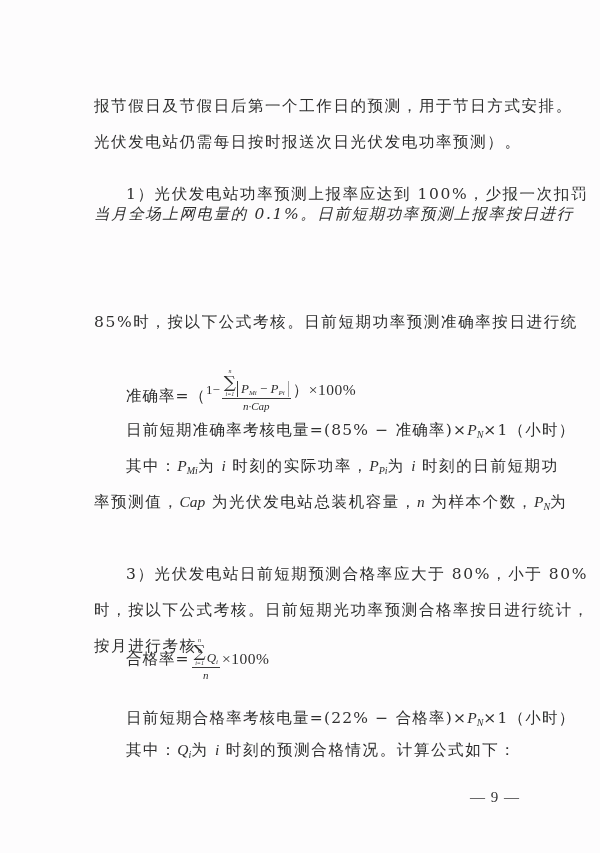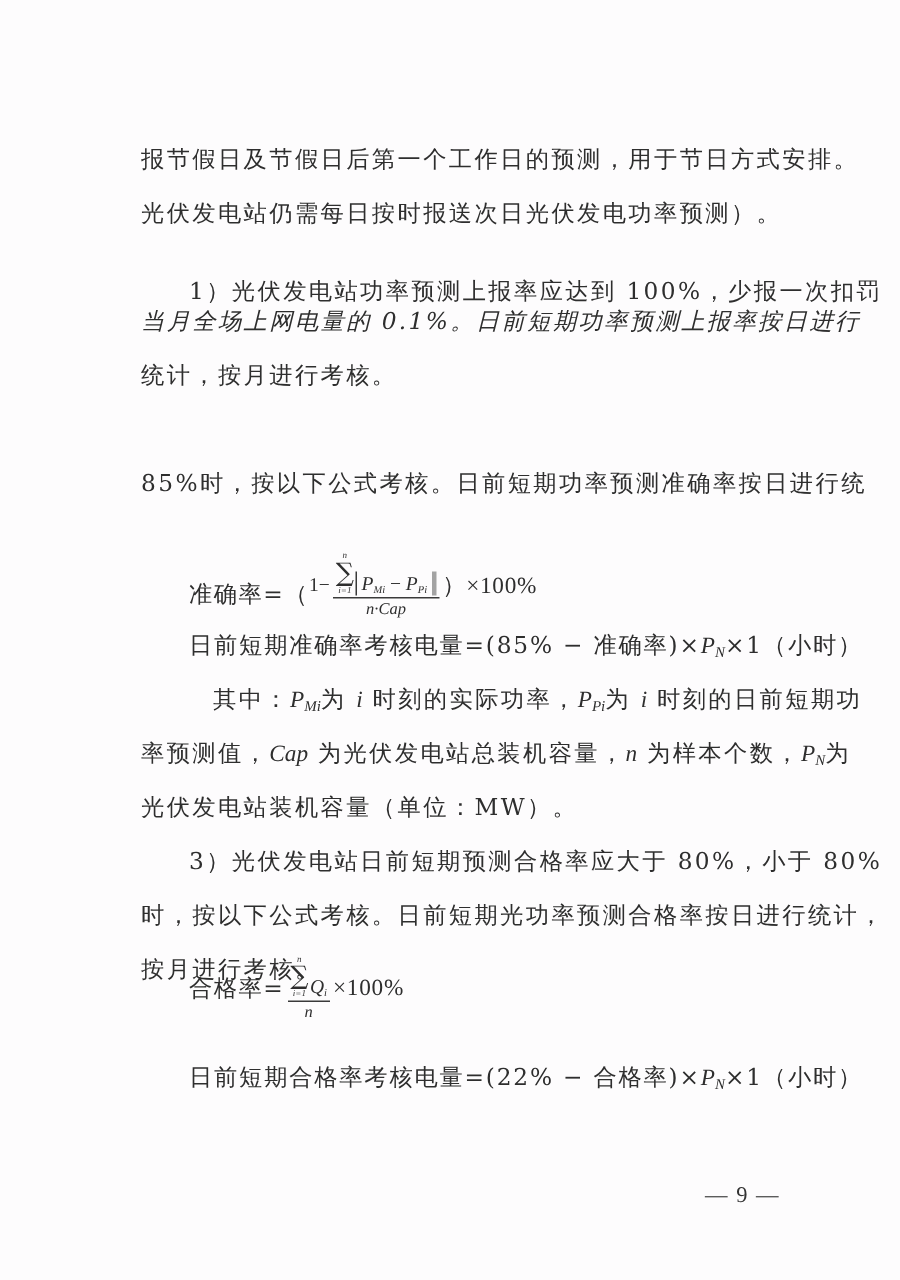--- a/index.html
+++ b/index.html
@@ -84,21 +84,21 @@
       font-size: 6px;
       font-style: italic;
       font-family: "Liberation Serif", serif;
     }
     .sigma .sym {
       font-size: 17px;
       font-family: "DejaVu Serif", serif;
     }
     .abs {
       border-left: 1px solid #3a3a3a;
-      border-right: 3px solid #a3a3a3;
+      border-right: 1px solid #a3a3a3;
       padding: 0 3px;
       font-style: italic;
       font-family: "Liberation Serif", serif;
       font-size: 13px;
     }
     .tiny-sub {
       font-size: 7px;
       vertical-align: -2px;
       font-style: italic;
     }
@@ -115,21 +115,20 @@
 </head>
 <body>
 
 <div class="page">
 
   <div class="line" style="left:94px; top:96px;">报节假日及节假日后第一个工作日的预测，用于节日方式安排。</div>
   <div class="line" style="left:94px; top:132px;">光伏发电站仍需每日按时报送次日光伏发电功率预测）。</div>
 
   <div class="line" style="left:126px; top:168px;margin-top:16px;">1）光伏发电站功率预测上报率应达到 100%，少报一次扣罚</div>
   <div class="line" style="left:94px; top:204px;font-style:italic;">当月全场上网电量的 0.1%。日前短期功率预测上报率按日进行</div>
-  <div class="line" style="left:94px; top:240px;">统计，按月进行考核。</div>
 
   <div class="line" style="left:94px; top:312px;">85%时，按以下公式考核。日前短期功率预测准确率按日进行统</div>
 
   <div class="formula" style="left:126px; top:362px; height:56px;">
     <span style="letter-spacing:1px;margin-top:12px;">准确率=（</span>
     <span style="font-family:'Liberation Serif',serif; font-size:13px;">1−</span>
     <span class="frac">
       <span class="numer">
         <span class="sigma">
           <span class="lim">n</span>
@@ -143,27 +142,26 @@
       <span class="bar"></span>
       <span class="denom">n·Cap</span>
     </span>
     <span style="font-family:'Liberation Serif',serif; letter-spacing:0.5px;">）×100%</span>
   </div>
 
   <div class="line" style="left:126px; top:420px; letter-spacing:1.2px;">
     <span>日前短期准确率考核电量=(85% − 准确率)×</span><span class="it">P</span><span class="sub">N</span><span>×1（小时）</span>
   </div>
 
-  <div class="line" style="left:126px; top:456px;margin-left:16px;">
+  <div class="line" style="left:126px; top:456px;">
     <span>其中：</span><span class="it">P</span><span class="sub">Mi</span><span>为 </span><span class="it">i</span><span> 时刻的实际功率，</span><span class="it">P</span><span class="sub">Pi</span><span>为 </span><span class="it">i</span><span> 时刻的日前短期功</span>
   </div>
   <div class="line" style="left:94px; top:492px;">
     <span>率预测值，</span><span class="it">Cap</span><span> 为光伏发电站总装机容量，</span><span class="it">n</span><span> 为样本个数，</span><span class="it">P</span><span class="sub">N</span><span>为</span>
   </div>
-  <div class="line" style="left:94px; top:528px;">光伏发电站装机容量（单位：MW）。</div>
 
   <div class="line" style="left:126px; top:564px;">3）光伏发电站日前短期预测合格率应大于 80%，小于 80%</div>
   <div class="line" style="left:94px; top:600px;">时，按以下公式考核。日前短期光功率预测合格率按日进行统计，</div>
   <div class="line" style="left:94px; top:636px;">按月进行考核。</div>
 
   <div class="formula" style="left:126px; top:616px; height:58px; margin-top:14px;">
     <span style="letter-spacing:1px;">合格率=</span>
     <span class="frac">
       <span class="numer">
         <span class="sigma">
@@ -177,16 +175,19 @@
       <span class="bar"></span>
       <span class="denom">n</span>
     </span>
     <span style="font-family:'Liberation Serif',serif; letter-spacing:0.5px;">×100%</span>
   </div>
 
   <div class="line" style="left:126px; top:708px; letter-spacing:1.2px;">
     <span>日前短期合格率考核电量=(22% − 合格率)×</span><span class="it">P</span><span class="sub">N</span><span>×1（小时）</span>
   </div>
 
+  <div class="line" style="left:126px; top:740px;">
+    <span>其中：</span><span class="it">Q</span><span class="sub">i</span><span>为 </span><span class="it">i</span><span> 时刻的预测合格情况。计算公式如下：</span>
+  </div>
 
   <div class="page-number" style="top:789px;">— 9 —</div>
 
 </div>
 
 </body></html>

